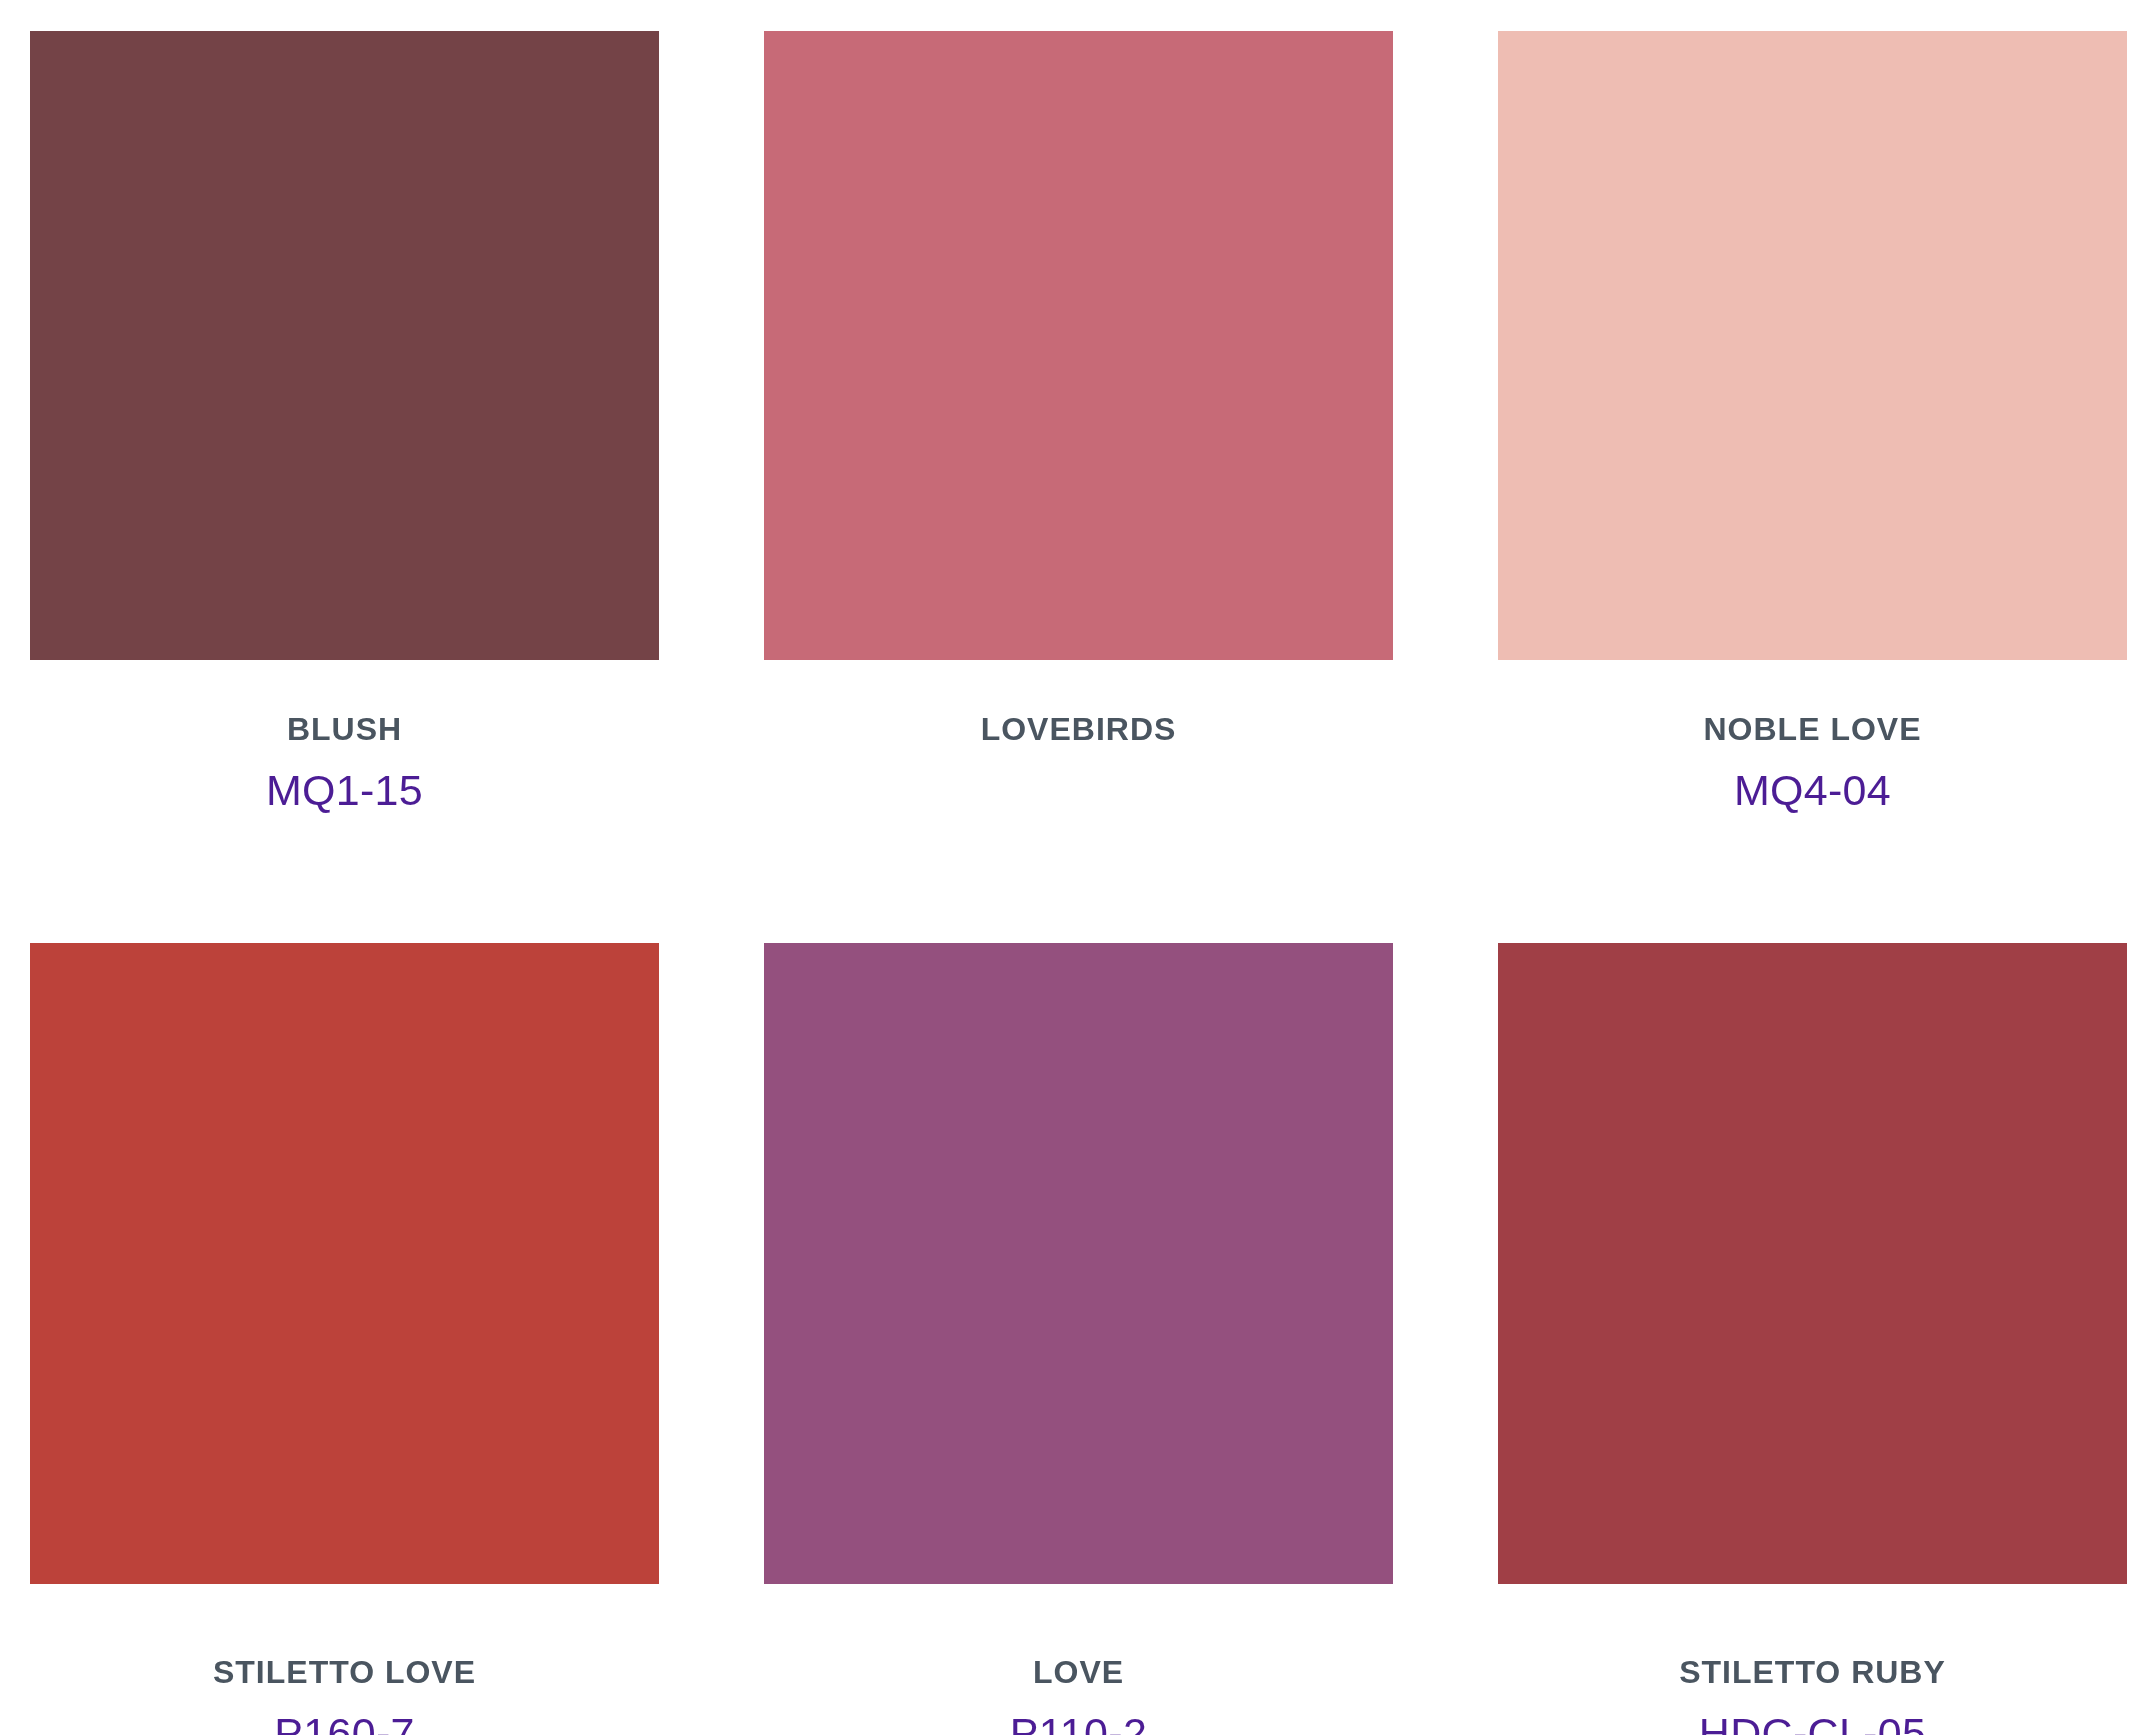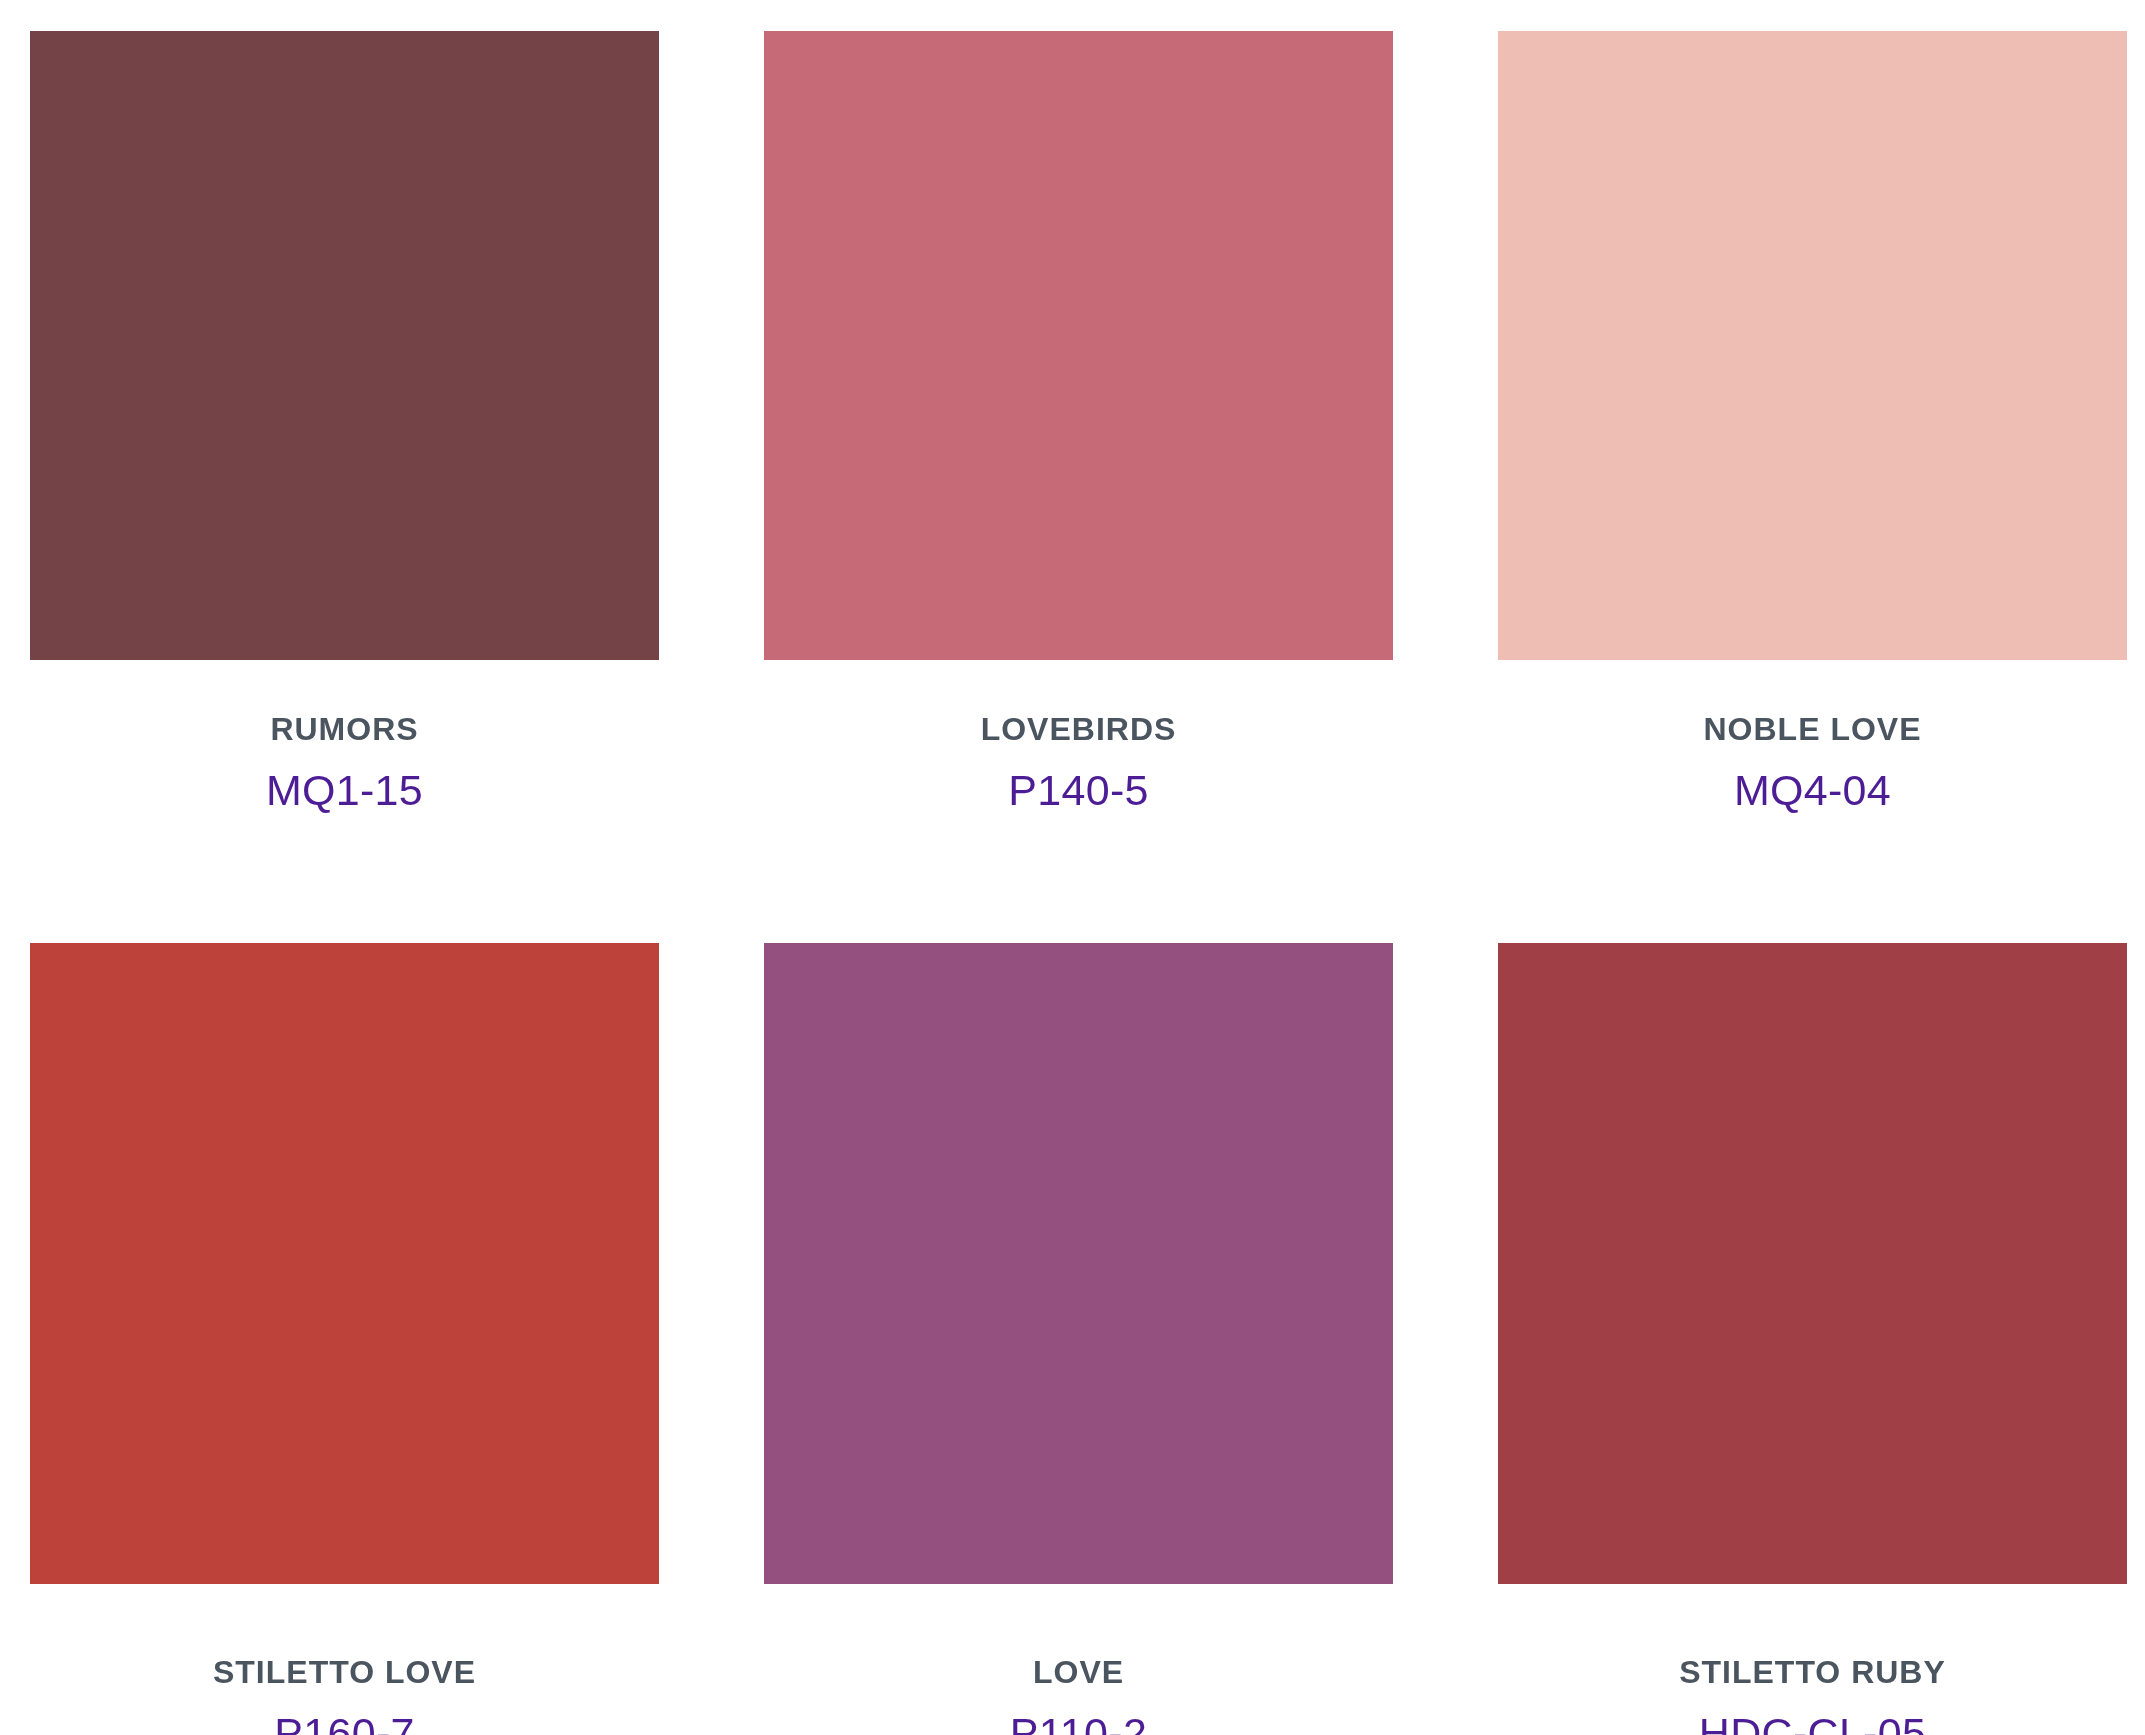--- a/index.html
+++ b/index.html
@@ -71,38 +71,37 @@
   }
 </style>
 </head>
 <body style="background-color: rgb(255, 255, 255);">
 
 <div class="palette-grid">
 
   <div class="swatch-cell row-top">
     <div class="swatch-chip" style="background-color: rgb(116, 67, 71);"></div>
     <div class="swatch-caption">
-      <span class="swatch-name">RUMORS</span>
+      <span class="swatch-name">BLUSH</span>
       <span class="swatch-code">MQ1-15</span>
     </div>
   </div>
 
   <div class="swatch-cell row-bottom">
     <div class="swatch-chip" style="background-color: rgb(188, 66, 58);"></div>
     <div class="swatch-caption">
       <span class="swatch-name">STILETTO LOVE</span>
       <span class="swatch-code">P160-7</span>
     </div>
   </div>
 
   <div class="swatch-cell row-top">
     <div class="swatch-chip" style="background-color: rgb(199, 106, 119);"></div>
     <div class="swatch-caption">
       <span class="swatch-name">LOVEBIRDS</span>
-      <span class="swatch-code">P140-5</span>
     </div>
   </div>
 
   <div class="swatch-cell row-bottom">
     <div class="swatch-chip" style="background-color: rgb(148, 80, 126);"></div>
     <div class="swatch-caption">
       <span class="swatch-name">LOVE</span>
       <span class="swatch-code">P110-2</span>
     </div>
   </div>

